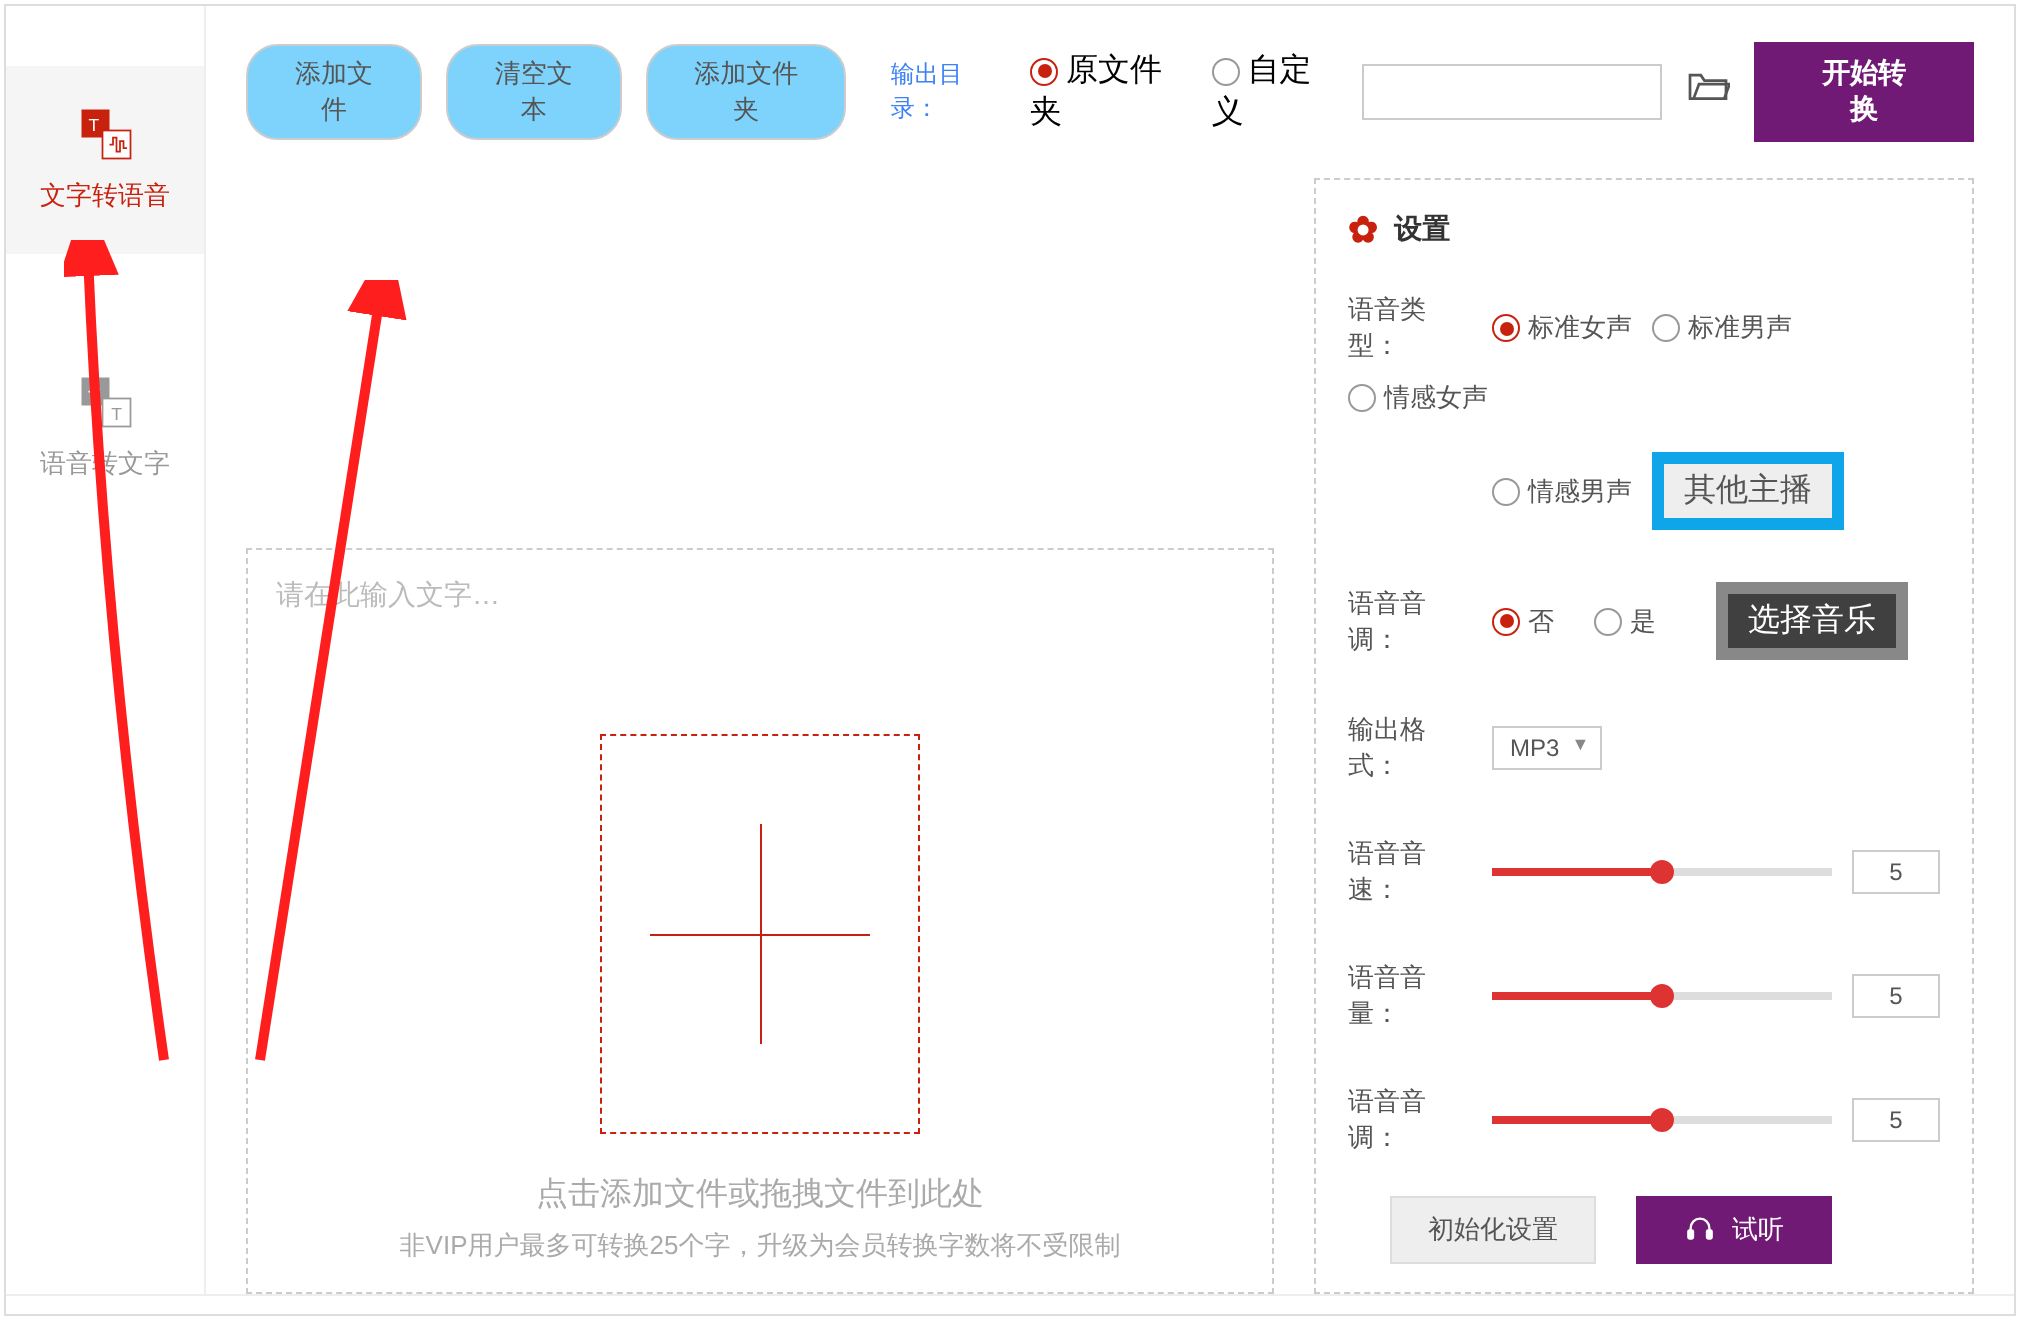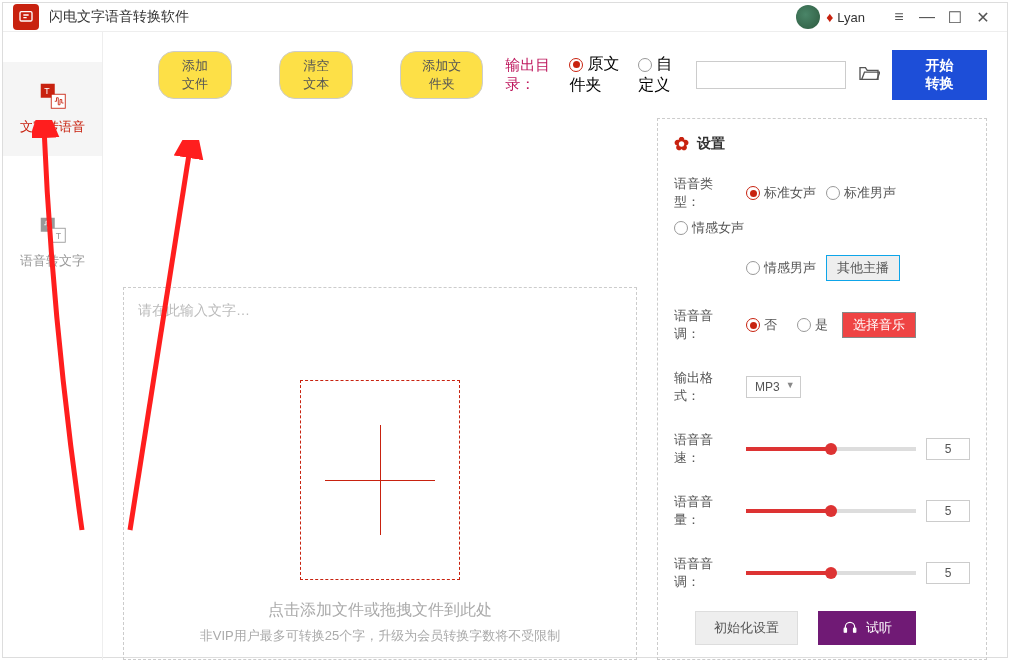--- a/index.html
+++ b/index.html
@@ -19,81 +19,65 @@
 .sidebar { width: 100px; border-right: 1px solid #eee; display: flex; flex-direction: column; align-items: center; padding-top: 30px; }
 .side-item { width: 100%; text-align: center; padding: 20px 0; cursor: pointer; }
 .side-item.active { background: #f5f5f5; }
 .side-item .silabel { font-size: 13px; margin-top: 8px; }
 .side-item.active .silabel { color: #c8220f; }
 .side-item:not(.active) .silabel { color: #999; }
 .side-icon { width: 28px; height: 28px; margin: 0 auto; }
 
 .main { flex: 1; padding: 18px 20px 0 20px; display: flex; flex-direction: column; }
 .toolbar { display: flex; align-items: center; gap: 12px; margin-bottom: 18px; }
-.pill-btn { border: 1px solid #ccc; border-radius: 16px; padding: 5px 18px; font-size: 13px; color: #555; background: #fde047; cursor: pointer; margin-left: 35px; }
-.lbl { font-size: 15px; color: #be185d; }
+.pill-btn { border: 1px solid #ccc; border-radius: 16px; padding: 5px 18px; font-size: 13px; color: #555; background: #7dd3fc; cursor: pointer; }
+.lbl { font-size: 12px; color: #3b82f6; }
 .radio { width: 14px; height: 14px; border: 1px solid #999; border-radius: 50%; display: inline-flex; align-items: center; justify-content: center; margin-right: 4px; vertical-align: middle; }
 .radio.sel { border-color: #c8220f; }
 .radio.sel::after { content: ""; width: 7px; height: 7px; background: #c8220f; border-radius: 50%; }
 .path-input { width: 150px; height: 28px; border: 1px solid #ccc; padding: 0 6px; }
 .folder-icon { font-size: 20px; color: #555; cursor: pointer; }
-.start-btn { background: #1d4ed8; color: #fff; border: none; padding: 7px 28px; font-size: 14px; font-weight: bold; cursor: pointer; }
+.start-btn { background: #701a75; color: #fff; border: none; padding: 7px 28px; font-size: 14px; font-weight: bold; cursor: pointer; }
 
 .content { flex: 1; display: flex; gap: 20px; align-items: flex-end; }
 .dropzone { flex: 1; border: 1px dashed #ccc; padding: 14px; position: relative; }
 .placeholder { color: #bbb; font-size: 14px; }
 .drop-inner { border: 1px dashed #c8220f; width: 160px; height: 200px; margin: 60px auto 20px; display: flex; align-items: center; justify-content: center; position: relative; }
 .plus-h { position: absolute; width: 110px; height: 1px; background: #c8220f; }
 .plus-v { position: absolute; height: 110px; width: 1px; background: #c8220f; }
 .hint1 { text-align: center; color: #aaa; font-size: 16px; margin-top: 10px; }
 .hint2 { text-align: center; color: #aaa; font-size: 13px; margin-top: 6px; }
 
 .settings { width: 330px; border: 1px dashed #ccc; padding: 14px 16px; }
 .settings-title { display: flex; align-items: center; gap: 8px; font-size: 14px; color: #333; margin-bottom: 20px; font-weight: bold; }
 .gear { color: #c8220f; font-size: 18px; }
 .srow { display: flex; align-items: center; font-size: 13px; color: #555; margin-bottom: 18px; flex-wrap: wrap; gap: 8px 10px; }
 .srow .rlabel { width: 62px; }
 .srow label { display: inline-flex; align-items: center; cursor: pointer; }
-.small-btn { background: #eee; border: 1px solid #0ea5e9; padding: 3px 10px; font-size: 13px; color: #555; cursor: pointer; }
+.small-btn { background: #eee; border: 6px solid #0ea5e9; padding: 3px 10px; font-size: 16px; color: #555; cursor: pointer; }
 .select { border: 1px solid #ccc; padding: 3px 20px 3px 8px; font-size: 12px; position: relative; background: #fff; cursor: pointer; }
 .select::after { content: "▼"; position: absolute; right: 5px; font-size: 9px; color: #888; }
 .slider-row { display: flex; align-items: center; gap: 10px; }
 .slider { flex: 1; height: 4px; background: #ddd; position: relative; }
 .slider-fill { position: absolute; left: 0; top: 0; height: 100%; width: 50%; background: #d33; }
 .slider-thumb { position: absolute; left: 50%; top: 50%; transform: translate(-50%,-50%); width: 12px; height: 12px; background: #d33; border-radius: 50%; }
 .slider-val { width: 44px; height: 22px; border: 1px solid #ccc; text-align: center; font-size: 12px; line-height: 20px; }
 .action-row { display: flex; gap: 20px; margin-top: 20px; padding-left: 21px; }
 .init-btn { background: #eee; border: 1px solid #ddd; padding: 7px 18px; font-size: 13px; color: #555; cursor: pointer; }
 .listen-btn { background: #701a75; color: #fff; border: none; padding: 7px 24px; font-size: 13px; cursor: pointer; display: flex; align-items: center; gap: 8px; }
 
 .footer { height: 42px; border-top: 1px solid #eee; display: flex; align-items: center; padding: 0 16px; gap: 22px; font-size: 13px; color: #555; }
 .footer .spacer { flex: 1; }
 
 .arrow-svg { position: absolute; pointer-events: none; }
 </style>
 </head>
 <body>
 
 <div class="window">
-  <div class="titlebar">
-    <div class="app-icon">
-      <svg viewBox="0 0 24 24" fill="none" stroke="#fff" stroke-width="2">
-          <rect x="3" y="4" width="18" height="14" rx="2"></rect>
-          <path d="M8 9h8M8 13h5"></path>
-        </svg>
-    </div>
-    <div class="app-title">闪电文字语音转换软件</div>
-    <div class="avatar"></div>
-    <span class="vip-icon">♦</span>
-    <span class="username">Lyan</span>
-    <div class="wc">≡</div>
-    <div class="wc">—</div>
-    <div class="wc">☐</div>
-    <div class="wc">✕</div>
-  </div>
 
   <div class="body">
     <div class="sidebar">
       <div class="side-item active">
         <div class="side-icon">
           <svg viewBox="0 0 32 32">
               <rect x="2" y="2" width="16" height="16" fill="#c8220f"></rect>
               <text x="6" y="14" fill="#fff" font-size="10">T</text>
               <rect x="14" y="14" width="16" height="16" fill="#fff" stroke="#c8220f"></rect>
               <path d="M18 22h2v-4h2v8h2v-6h2v4h2" stroke="#c8220f" fill="none"></path>
@@ -175,21 +159,21 @@
           <div class="srow" style="margin-top:26px">
             <span class="rlabel">语音音调：</span>
             <label>
                 <span class="radio sel"></span>
                 <span>否</span>
               </label>
             <label style="margin-left:10px">
                 <span class="radio"></span>
                 <span>是</span>
               </label>
-            <button class="small-btn" style="margin-left:4px;background:#ef4444;color:#fff;border-color:#888">选择音乐</button>
+            <button class="small-btn" style="margin-left:20px;background:#404040;color:#fff;border-color:#888">选择音乐</button>
           </div>
 
           <div class="srow" style="margin-top:26px">
             <span class="rlabel">输出格式：</span>
             <div class="select"><span>MP3</span></div>
           </div>
 
           <div class="srow slider-row" style="margin-top:26px">
             <span class="rlabel">语音音速：</span>
             <div class="slider">

